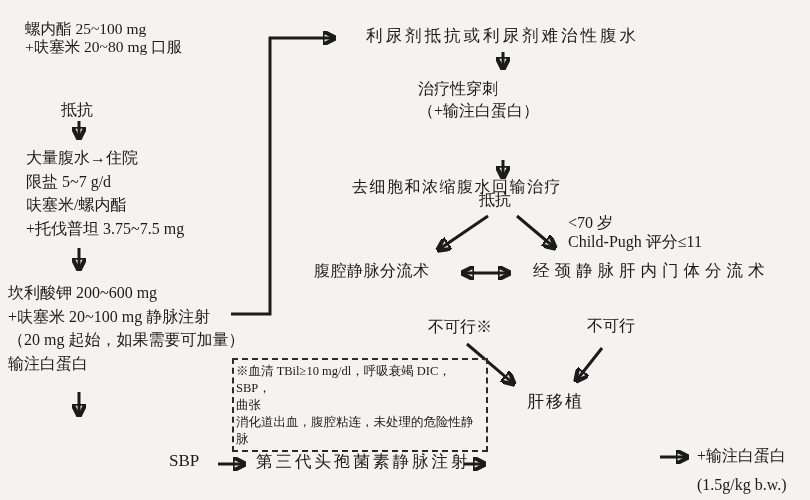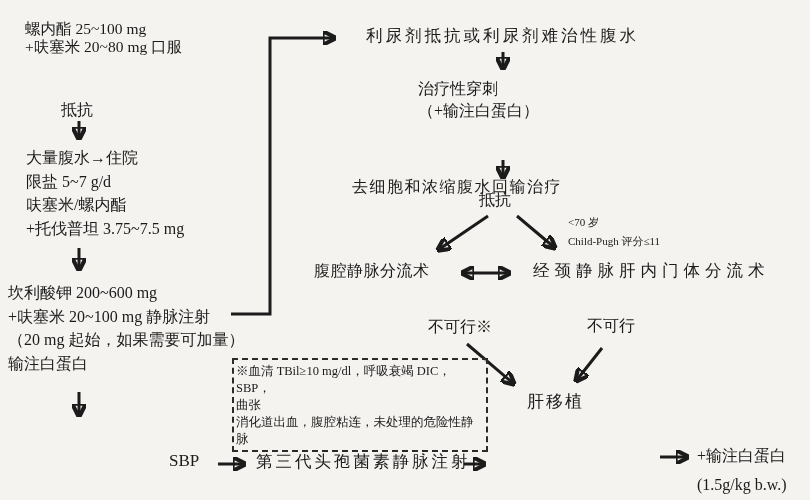--- a/index.html
+++ b/index.html
@@ -73,21 +73,21 @@
     <span class="ln">治疗性穿刺</span>
     <span class="ln">（+输注白蛋白）</span>
   </div>
 
   <div class="node" style="left:352px;top:136px;letter-spacing:1.5px;margin-top:41px;">去细胞和浓缩腹水回输治疗</div>
 
   <div class="node" style="left:479px;top:190px;">抵抗</div>
 
   <div class="node" style="left:314px;top:261px;letter-spacing:0.5px;">腹腔静脉分流术</div>
 
-  <div class="node" style="left:568px;top:213px;font-size:11px;line-height:19px;">
+  <div class="node" style="left:568px;top:213px;font-size:16px;line-height:19px;">
     <span class="ln">&lt;70 岁</span>
     <span class="ln">Child-Pugh 评分≤11</span>
   </div>
 
   <div class="node" style="left:533px;top:261px;font-size:16.5px;letter-spacing:5px;">经颈静脉肝内门体分流术</div>
 
   <div class="node" style="left:428px;top:317px;">不可行※</div>
 
   <div class="node" style="left:587px;top:316px;">不可行</div>
 

